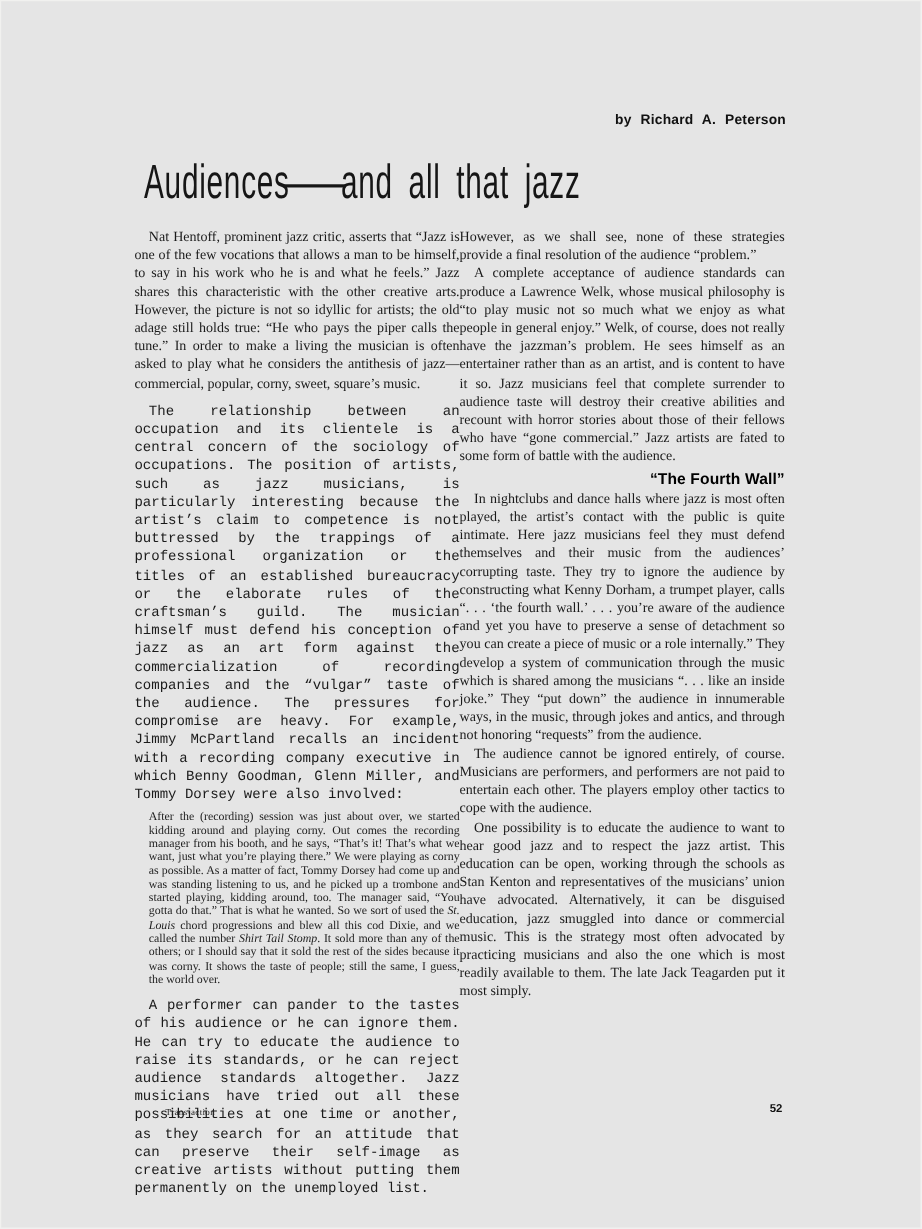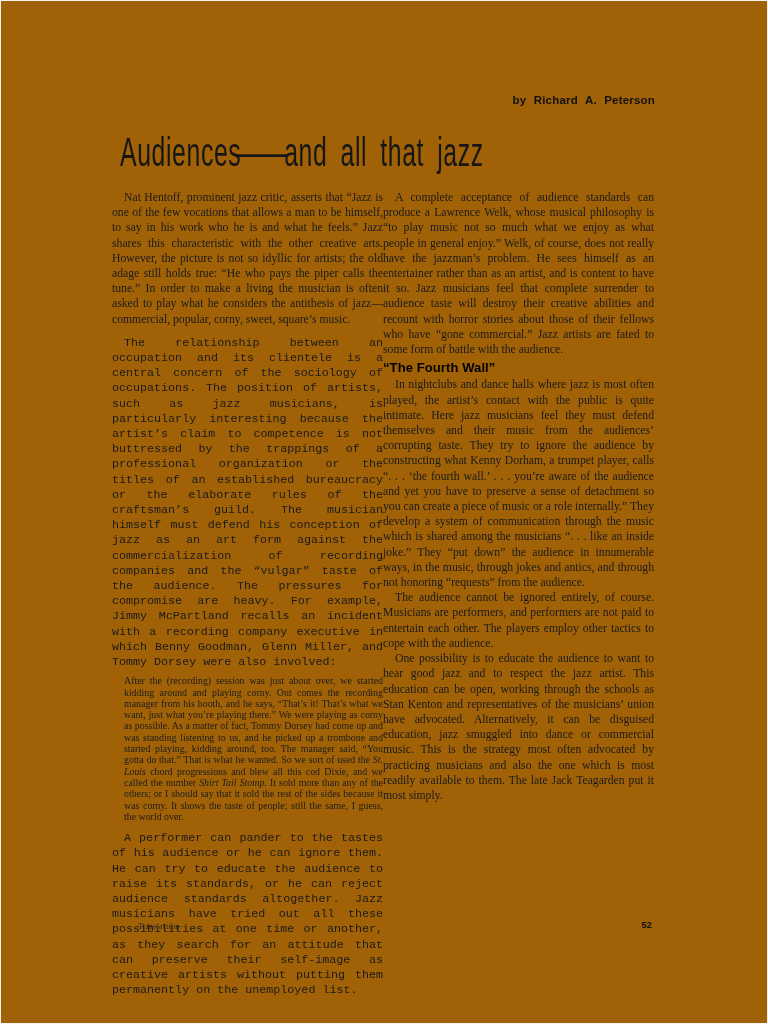--- a/index.html
+++ b/index.html
@@ -1,19 +1,19 @@
 <!DOCTYPE html>
 <html><head>
 <meta charset="utf-8">
 <style>
   html,body{margin:0;padding:0;background:#ffffff;}
   .page{
     position:relative;
     width:768px;height:1024px;
-    background:#a16207;
+    background:#e5e5e5;
     overflow:hidden;
     font-family:"Liberation Serif", serif;
     color:#1a1a1a;
     box-shadow:inset 0 0 0 1px #f1f1ef;
   }
   .byline{
     position:absolute;top:94px;right:113px;
     font-family:"Liberation Sans", sans-serif;
     font-weight:bold;font-size:11.5px;color:#111;
     word-spacing:4px;letter-spacing:0.2px;
@@ -48,21 +48,21 @@
     margin:5px 0 0 12px;
     font-size:9.9px;line-height:11.3px;
     text-align:justify;
     color:#1c1c1c;
     font-family:Liberation Serif, serif;
   }
   .col h2{
     margin:3px 0 2px 0;
     font-family:"Liberation Sans", sans-serif;
     font-weight:bold;font-size:13px;color:#000;
-    letter-spacing:0.1px;text-align:left;
+    letter-spacing:0.1px;text-align:right;
   }
   .footer-journal{
     position:absolute;left:138px;top:922px;
     font-family:Liberation Serif, serif;
     font-size:7.5px;color:#222;letter-spacing:0.3px;
   }
   .footer-page{
     position:absolute;right:116px;top:919px;
     font-family:"Liberation Sans", sans-serif;
     font-weight:bold;font-size:9.5px;color:#111;
@@ -80,20 +80,21 @@
   <div class="columns">
 
     <div class="col">
       <p class="indent">Nat Hentoff, prominent jazz critic, asserts that “Jazz is one of the few vocations that allows a man to be himself, to say in his work who he is and what he feels.” Jazz shares this characteristic with the other creative arts. However, the picture is not so idyllic for artists; the old adage still holds true: “He who pays the piper calls the tune.” In order to make a living the musician is often asked to play what he considers the antithesis of jazz—commercial, popular, corny, sweet, square’s music.</p>
       <p class="indent gap">The relationship between an occupation and its clientele is a central concern of the sociology of occupations. The position of artists, such as jazz musicians, is particularly interesting because the artist’s claim to competence is not buttressed by the trappings of a professional organization or the titles of an established bureaucracy or the elaborate rules of the craftsman’s guild. The musician himself must defend his conception of jazz as an art form against the commercialization of recording companies and the “vulgar” taste of the audience. The pressures for compromise are heavy. For example, Jimmy McPartland recalls an incident with a recording company executive in which Benny Goodman, Glenn Miller, and Tommy Dorsey were also involved:</p>
       <div class="quote"><span>After the (recording) session was just about over, we started kidding around and playing corny. Out comes the recording manager from his booth, and he says, “That’s it! That’s what we want, just what you’re playing there.” We were playing as corny as possible. As a matter of fact, Tommy Dorsey had come up and was standing listening to us, and he picked up a trombone and started playing, kidding around, too. The manager said, “You gotta do that.” That is what he wanted. So we sort of used the </span><i>St. Louis</i><span> chord progressions and blew all this cod Dixie, and we called the number </span><i>Shirt Tail Stomp</i><span>. It sold more than any of the others; or I should say that it sold the rest of the sides because it was corny. It shows the taste of people; still the same, I guess, the world over.</span></div>
       <p class="indent gap">A performer can pander to the tastes of his audience or he can ignore them. He can try to educate the audience to raise its standards, or he can reject audience standards altogether. Jazz musicians have tried out all these possibilities at one time or another, as they search for an attitude that can preserve their self-image as creative artists without putting them permanently on the unemployed list.</p>
     </div>
 
     <div class="col">
+      <p>However, as we shall see, none of these strategies provide a final resolution of the audience “problem.”</p>
       <p class="indent">A complete acceptance of audience standards can produce a Lawrence Welk, whose musical philosophy is “to play music not so much what we enjoy as what people in general enjoy.” Welk, of course, does not really have the jazzman’s problem. He sees himself as an entertainer rather than as an artist, and is content to have it so. Jazz musicians feel that complete surrender to audience taste will destroy their creative abilities and recount with horror stories about those of their fellows who have “gone commercial.” Jazz artists are fated to some form of battle with the audience.</p>
       <h2>“The Fourth Wall”</h2>
       <p class="indent">In nightclubs and dance halls where jazz is most often played, the artist’s contact with the public is quite intimate. Here jazz musicians feel they must defend themselves and their music from the audiences’ corrupting taste. They try to ignore the audience by constructing what Kenny Dorham, a trumpet player, calls “. . . ‘the fourth wall.’ . . . you’re aware of the audience and yet you have to preserve a sense of detachment so you can create a piece of music or a role internally.” They develop a system of communication through the music which is shared among the musicians “. . . like an inside joke.” They “put down” the audience in innumerable ways, in the music, through jokes and antics, and through not honoring “requests” from the audience.</p>
       <p class="indent">The audience cannot be ignored entirely, of course. Musicians are performers, and performers are not paid to entertain each other. The players employ other tactics to cope with the audience.</p>
       <p class="indent">One possibility is to educate the audience to want to hear good jazz and to respect the jazz artist. This education can be open, working through the schools as Stan Kenton and representatives of the musicians’ union have advocated. Alternatively, it can be disguised education, jazz smuggled into dance or commercial music. This is the strategy most often advocated by practicing musicians and also the one which is most readily available to them. The late Jack Teagarden put it most simply.</p>
     </div>
 
   </div>
 
   <div class="footer-journal">Trans-action</div>

